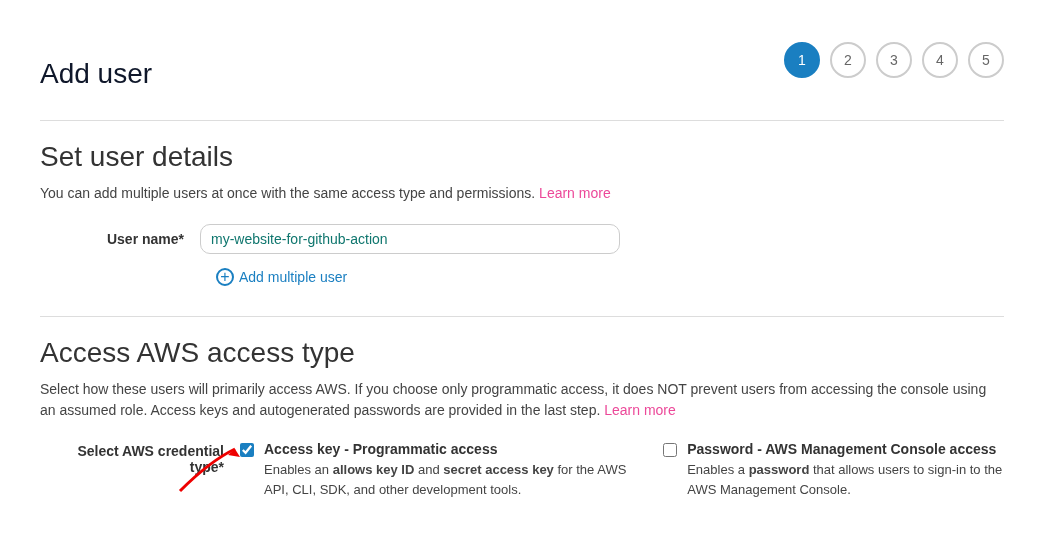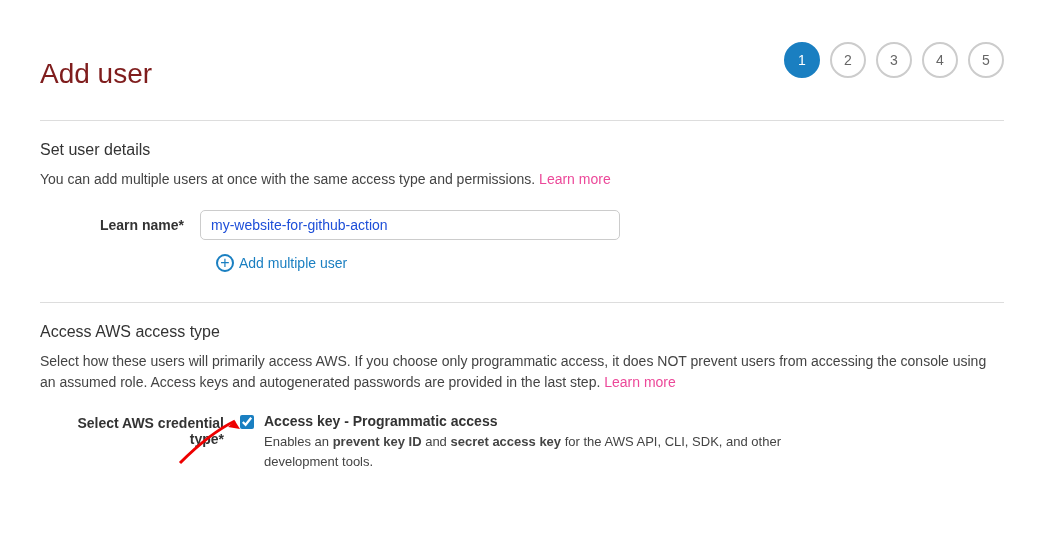--- a/index.html
+++ b/index.html
@@ -15,21 +15,21 @@
     
     .page-header {
       display: flex;
       align-items: center;
       justify-content: space-between;
       margin-bottom: 30px;
     }
     .page-title {
       font-size: 28px;
       font-weight: 300;
-      color: #7f1d1d;
+      color: #0f172a;
       margin-top: 28px;
     }
     .step-indicators {
       display: flex;
       align-items: center;
       gap: 10px;
     }
     .step-circle {
       width: 36px;
       height: 36px;
@@ -48,21 +48,21 @@
       color: #fff;
     }
 
     
     .section {
       border-top: 1px solid #ddd;
       padding-top: 20px;
       margin-bottom: 30px;
     }
     .section-title {
-      font-size: 16px;
+      font-size: 28px;
       font-weight: 400;
       color: #333;
       margin-bottom: 10px;
     }
     .section-desc {
       font-size: 14px;
       color: #444;
       margin-bottom: 20px;
       line-height: 1.5;
     }
@@ -82,23 +82,23 @@
       font-size: 14px;
       width: 160px;
       text-align: right;
       padding-right: 16px;
       flex-shrink: 0;
     }
     .form-input {
       width: 420px;
       padding: 6px 10px;
       border: 1px solid #ccc;
-      border-radius: 5px;
-      font-size: 14px;
-      color: #1d4ed8;
+      border-radius: 10px;
+      font-size: 14px;
+      color: #0f766e;
     }
 
     
     .add-user-row {
       display: flex;
       align-items: center;
       margin-left: 176px;
     }
     .add-user-btn {
       display: flex;
@@ -213,21 +213,21 @@
 </div>
 
 <div class="section">
   <h2 class="section-title">Set user details</h2>
   <p class="section-desc">
     <span>You can add multiple users at once with the same access type and permissions.</span>
     <a href="#" class="learn-more">Learn more</a>
   </p>
 
   <div class="form-row">
-    <label class="form-label">Learn name*</label>
+    <label class="form-label">User name*</label>
     <input type="text" class="form-input" value="my-website-for-github-action" style="">
   </div>
 
   <div class="add-user-row">
     <button class="add-user-btn">
       <span class="plus-icon">+</span>
       <span>Add multiple user</span>
     </button>
   </div>
 </div>
@@ -251,20 +251,31 @@
 
     <div class="options-col">
 
       <div class="option-item">
         <input type="checkbox" class="option-checkbox" checked="" style="">
         <div class="option-text">
           <div class="option-title">
             <span>Access key - Programmatic access</span>
           </div>
           <div class="option-desc">
-            Enables an <b>prevent key ID</b> and <b>secret access key</b> for the AWS API, CLI, SDK, and other development tools.
+            Enables an <b>allows key ID</b> and <b>secret access key</b> for the AWS API, CLI, SDK, and other development tools.
           </div>
         </div>
       </div>
 
+      <div class="option-item">
+        <input type="checkbox" class="option-checkbox" style="">
+        <div class="option-text">
+          <div class="option-title">
+            <span>Password - AWS Management Console access</span>
+          </div>
+          <div class="option-desc">
+            Enables a <b>password</b> that allows users to sign-in to the AWS Management Console.
+          </div>
+        </div>
+      </div>
     </div>
   </div>
 </div>
 
 </body></html>

